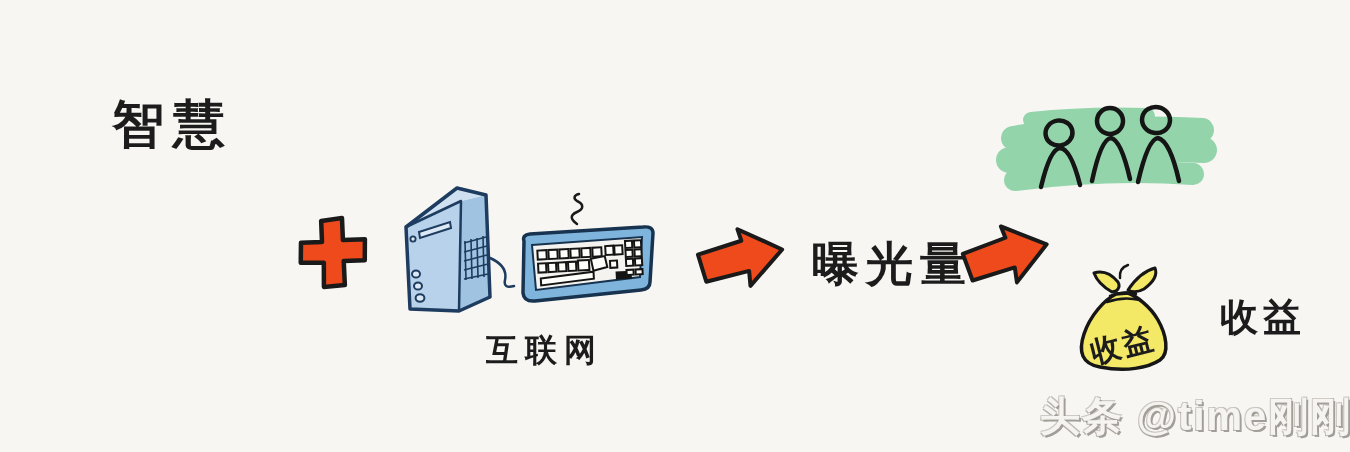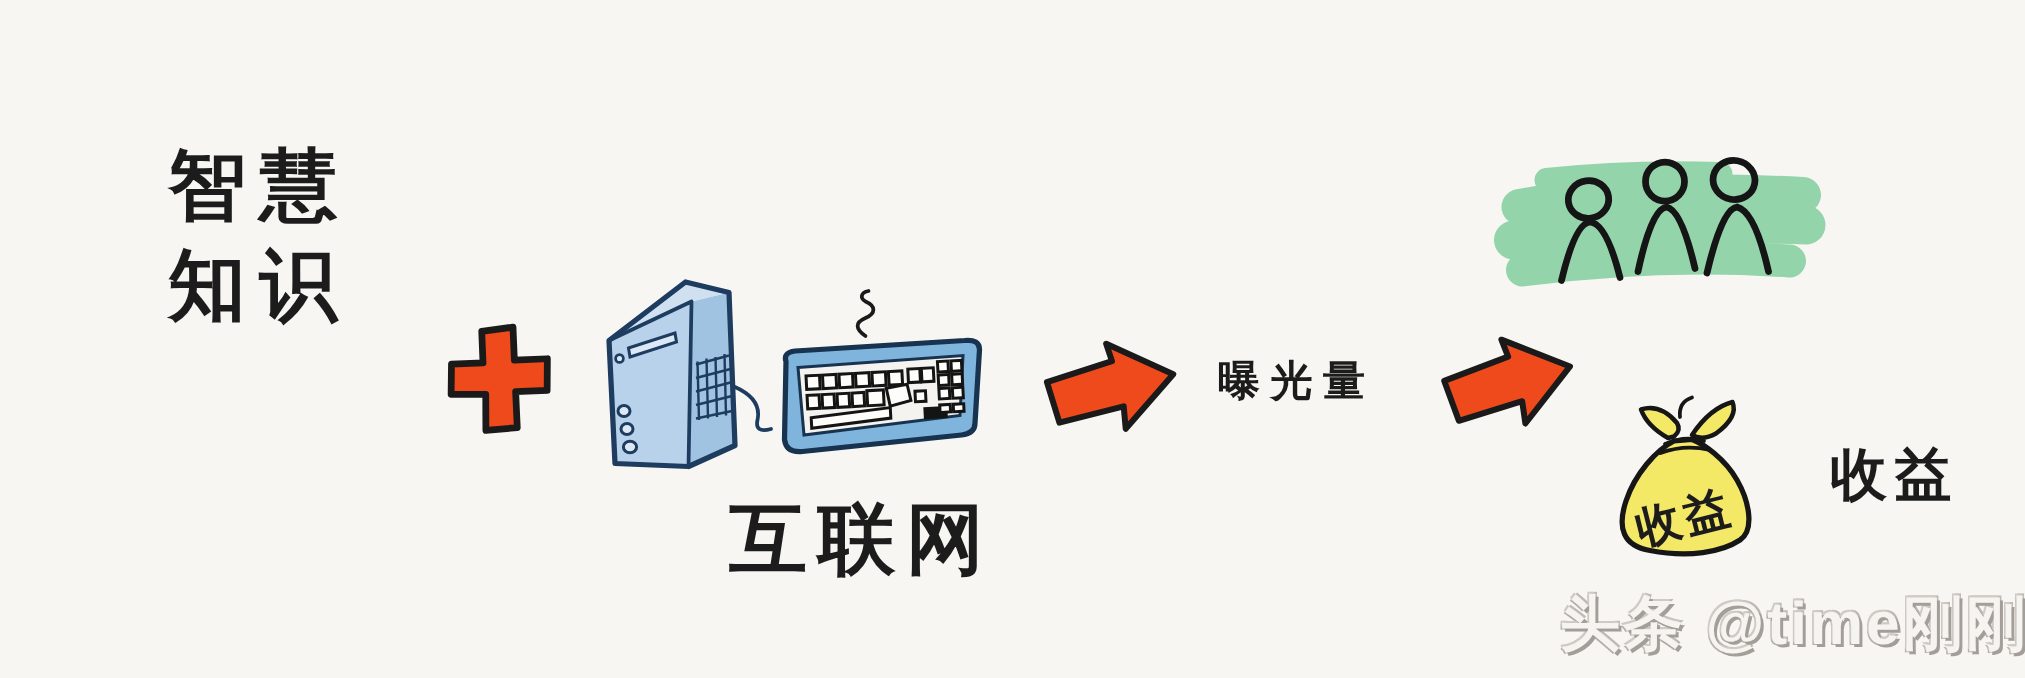--- a/index.html
+++ b/index.html
@@ -16,33 +16,33 @@
     --money-yellow:#f4e867;
   }
   html,body{margin:0;padding:0;}
   body{background:#e8e7e5;font-family:"Liberation Sans",sans-serif;}
   .canvas{
     position:relative;width:1350px;height:452px;margin:0 auto;
     background:var(--background);overflow:hidden;
   }
   .inputs{
     position:absolute;left:112px;top:98px;
-    display:flex;flex-direction:column;gap:15px;
+    display:flex;flex-direction:column;gap:4px;
   }
   .word{
     font-size:52px;font-weight:700;color:var(--ink);
     letter-spacing:9px;line-height:1;white-space:nowrap;
   }
   .abs{position:absolute;}
   .hand-label{
     position:absolute;font-weight:700;color:var(--ink);
     line-height:1;white-space:nowrap;
   }
-  .label-internet{left:486px;top:334px;font-size:52px;letter-spacing:7px;}
-  .label-exposure{left:812px;top:240px;font-size:28px;letter-spacing:7px;}
+  .label-internet{left:486px;top:334px;font-size:32px;letter-spacing:7px;}
+  .label-exposure{left:812px;top:240px;font-size:47px;letter-spacing:7px;}
   .label-fans{left:1221px;top:122px;font-size:38px;letter-spacing:5px;}
   .label-income{left:1220px;top:298px;font-size:38px;letter-spacing:5px;}
   .watermark{
     position:absolute;left:1040px;top:396px;
     font-size:40px;font-weight:700;letter-spacing:2px;line-height:1;
     color:#f6f4f1;
     text-shadow:2px 2px 0 #a39e98,-1px -1px 0 #cfcac4,1px -1px 0 #beb9b3,-1px 1px 0 #b5b1ab;
     white-space:nowrap;
   }
   svg{display:block;overflow:visible;}
@@ -51,21 +51,20 @@
     font-size:30px;font-weight:700;fill:var(--ink);letter-spacing:3px;
   }
 </style>
 </head>
 <body>
 
 <div class="canvas">
 
   <div class="inputs">
     <div class="word">智慧</div>
-    <div class="word">知识</div>
   </div>
 
   <svg class="abs" style="left:293px;top:212px" width="80" height="82" viewBox="0 0 80 82">
     <path d="M31,8 L52,7 L51,29 L73,30 L71,51 L50,50 L49,74 L28,74 L30,50 L7,48 L9,28 L30,29 Z" fill="var(--accent-orange)" stroke="var(--outline-dark)" stroke-width="4.5" stroke-linejoin="round" transform="rotate(-5 40 41)"></path>
   </svg>
 
   <svg class="abs" style="left:393px;top:183px" width="135" height="145" viewBox="0 0 135 145">
     <path d="M13,44 L68,18 L66,128 L17,126 Z" fill="var(--computer-blue)"></path>
     <path d="M68,18 L93,12 L97,114 L66,128 Z" fill="var(--computer-blue-side)"></path>
     <path d="M13,44 L64,5 L93,12 L68,18 Z" fill="var(--computer-blue-top)"></path>

